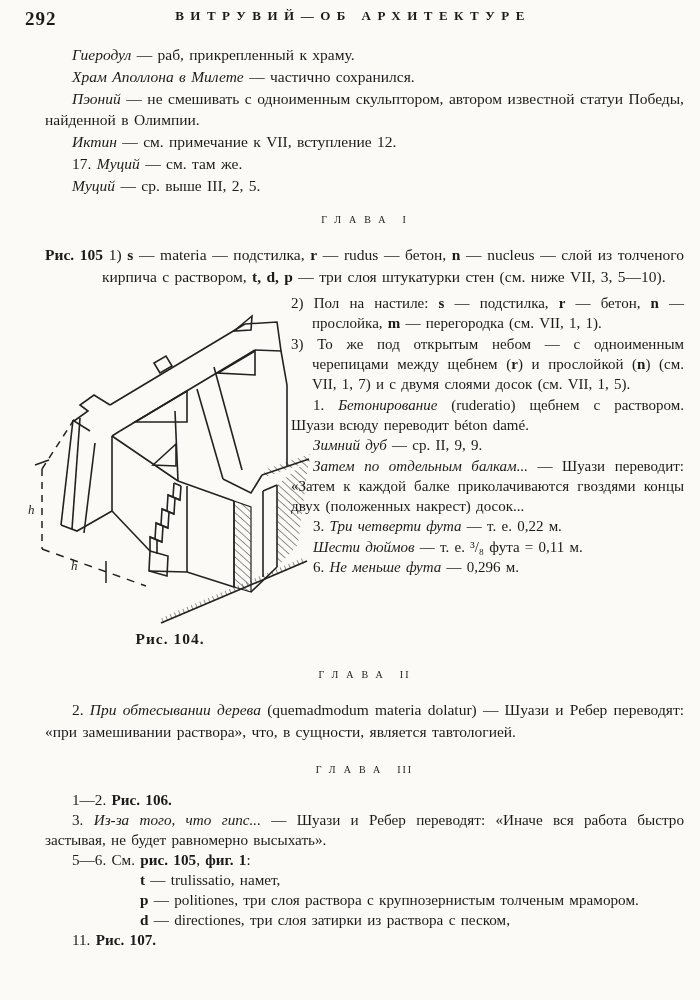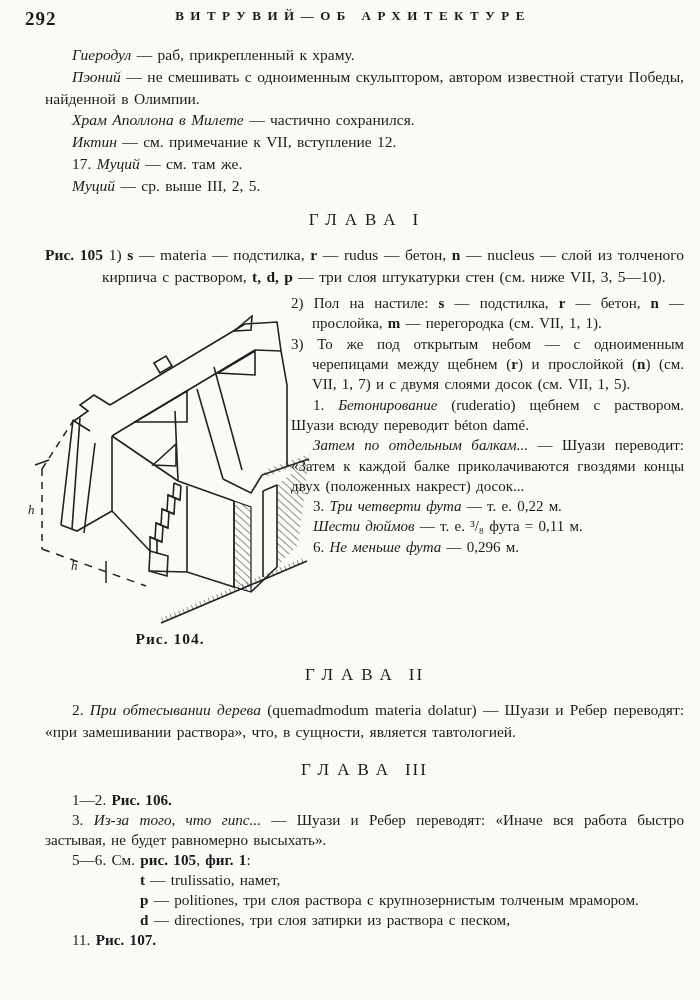--- a/index.html
+++ b/index.html
@@ -11,21 +11,21 @@
   .header{position:absolute;top:8px;left:0;right:0;height:28px;}
   .pagenum{position:absolute;left:25px;top:0;font-size:19px;font-weight:bold;letter-spacing:1px;}
   .runhead{text-align:center;font-size:13px;font-weight:bold;letter-spacing:6.5px;padding-left:6px;}
   .content{position:absolute;top:44px;left:45px;width:639px;}
   p{margin:0;font-size:15.5px;line-height:21.8px;text-align:justify;word-spacing:1.5px;}
   p.ind{text-indent:27px;}
   p.hang{padding-left:21px;text-indent:-21px;}
   p.fighang{padding-left:57px;text-indent:-57px;line-height:21.4px;}
   .it{font-style:italic;}
   .bd{font-weight:bold;}
-  .chap{text-align:center;font-size:17px;letter-spacing:8px;margin:0;font-weight:normal;text-indent:0;}
+  .chap{text-align:center;font-size:10px;letter-spacing:8px;margin:0;font-weight:normal;text-indent:0;}
   .chap .num{letter-spacing:2px;margin-left:9px;}
   #ch1h{margin-top:12px;margin-bottom:14px;}
   #ch2h{margin-top:16px;margin-bottom:13px;}
   #ch3h{margin-top:16px;margin-bottom:10px;}
   .cols{display:flex;margin-top:6px;}
   .figcol{flex:none;width:276px;margin-left:-30px;}
   .figcol svg{display:block;}
   .figcap{text-align:center;font-size:15.5px;font-weight:bold;margin-top:5px;margin-left:34px;letter-spacing:1px;}
   .textcol{flex:1;min-width:0;}
   .textcol p{font-size:15px;line-height:20.3px;}
@@ -40,22 +40,22 @@
 <div class="page">
   <div class="header">
     <div class="pagenum">292</div>
     <div class="runhead">ВИТРУВИЙ—ОБ АРХИТЕКТУРЕ</div>
   </div>
 
   <div class="content">
 
     <div>
         <p class="ind"><span class="it">Гиеродул</span><span> — раб, прикрепленный к храму.</span></p>
+        <p class="ind"><span class="it">Храм Аполлона в Милете</span><span> — частично сохранился.</span></p>
         <p class="ind"><span class="it">Пэоний</span><span> — не смешивать с одноименным скульптором, автором известной статуи Победы, найденной в Олимпии.</span></p>
-        <p class="ind"><span class="it">Храм Аполлона в Милете</span><span> — частично сохранился.</span></p>
         <p class="ind"><span class="it">Иктин</span><span> — см. примечание к VII, вступление 12.</span></p>
         <p class="ind"><span>17. </span><span class="it">Муций</span><span> — см. там же.</span></p>
         <p class="ind"><span class="it">Муций</span><span> — ср. выше III, 2, 5.</span></p>
       </div>
 
     <p class="chap" id="ch1h"><span>ГЛАВА</span><span class="num">I</span></p>
 
     <div>
         <p class="fighang"><span class="bd">Рис. 105</span><span> 1) </span><span class="bd">s</span><span> — materia — подстилка, </span><span class="bd">r</span><span> — rudus — бетон, </span><span class="bd">n</span><span> — nucleus — слой из толченого кирпича с раствором, </span><span class="bd">t, d, p</span><span> — три слоя штукатурки стен (см. ниже VII, 3, 5—10).</span></p>
       </div>
@@ -143,20 +143,21 @@
           </g>
           <text class="dim" x="13" y="221">h</text>
           <text class="dim" x="56" y="277">h</text>
         </svg>
         <div class="figcap">Рис. 104.</div>
       </div>
       <div class="textcol">
           <p class="hang"><span>2) </span><span>Пол на настиле: </span><span class="bd">s</span><span> — подстилка, </span><span class="bd">r</span><span> — бетон, </span><span class="bd">n</span><span> — прослойка, </span><span class="bd">m</span><span> — перегородка (см. VII, 1, 1).</span></p>
           <p class="hang"><span>3) </span><span>То же под открытым небом — с одноименным черепицами между щебнем (</span><span class="bd">r</span><span>) и прослойкой (</span><span class="bd">n</span><span>) (см. VII, 1, 7) и с двумя слоями досок (см. VII, 1, 5).</span></p>
           <p class="ind"><span>1. </span><span class="it">Бетонирование</span><span> (ruderatio) щебнем с раствором. Шуази всюду переводит béton damé.</span></p>
+          <p class="ind"><span class="it">Зимний дуб</span><span> — ср. II, 9, 9.</span></p>
           <p class="ind"><span class="it">Затем по отдельным балкам...</span><span> — Шуази переводит: «Затем к каждой балке приколачиваются гвоздями концы двух (положенных накрест) досок...</span></p>
           <p class="ind"><span>3. </span><span class="it">Три четверти фута</span><span> — т. е. 0,22 м.</span></p>
           <p class="ind"><span class="it">Шести дюймов</span><span> — т. е. ³/₈ фута = 0,11 м.</span></p>
           <p class="ind"><span>6. </span><span class="it">Не меньше фута</span><span> — 0,296 м.</span></p>
         </div>
     </div>
 
     <p class="chap" id="ch2h"><span>ГЛАВА</span><span class="num">II</span></p>
 
     <div>

